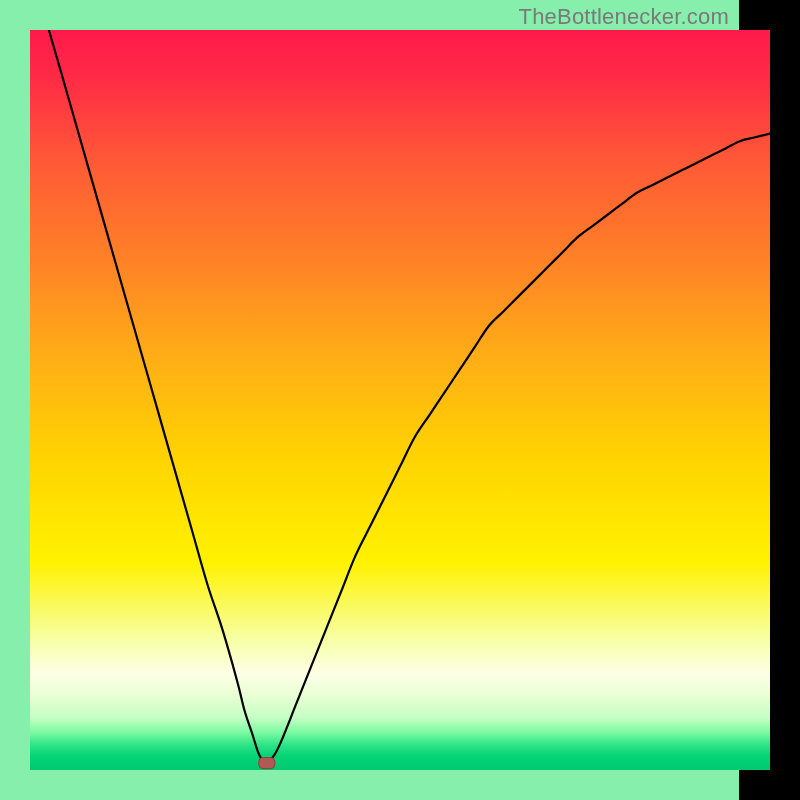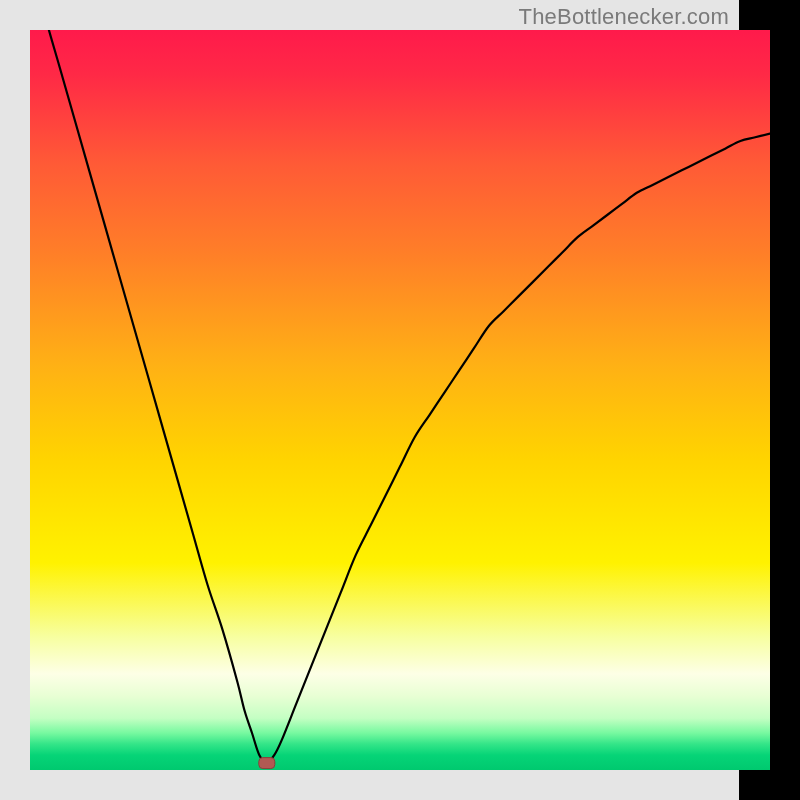--- a/index.html
+++ b/index.html
@@ -8,21 +8,21 @@
     width: 800px;
     height: 800px;
     overflow: hidden;
     background: #000;
     font-family: Arial, Helvetica, sans-serif;
   }
   .frame {
     position: relative;
     width: 739px;
     height: 800px;
-    background: #e5e5e5;
+    background: #86efac;
   }
   .plot-area {
     position: absolute;
     left: 30px;
     top: 30px;
     width: 740px;
     height: 740px;
   }
   .watermark {
     position: absolute;

